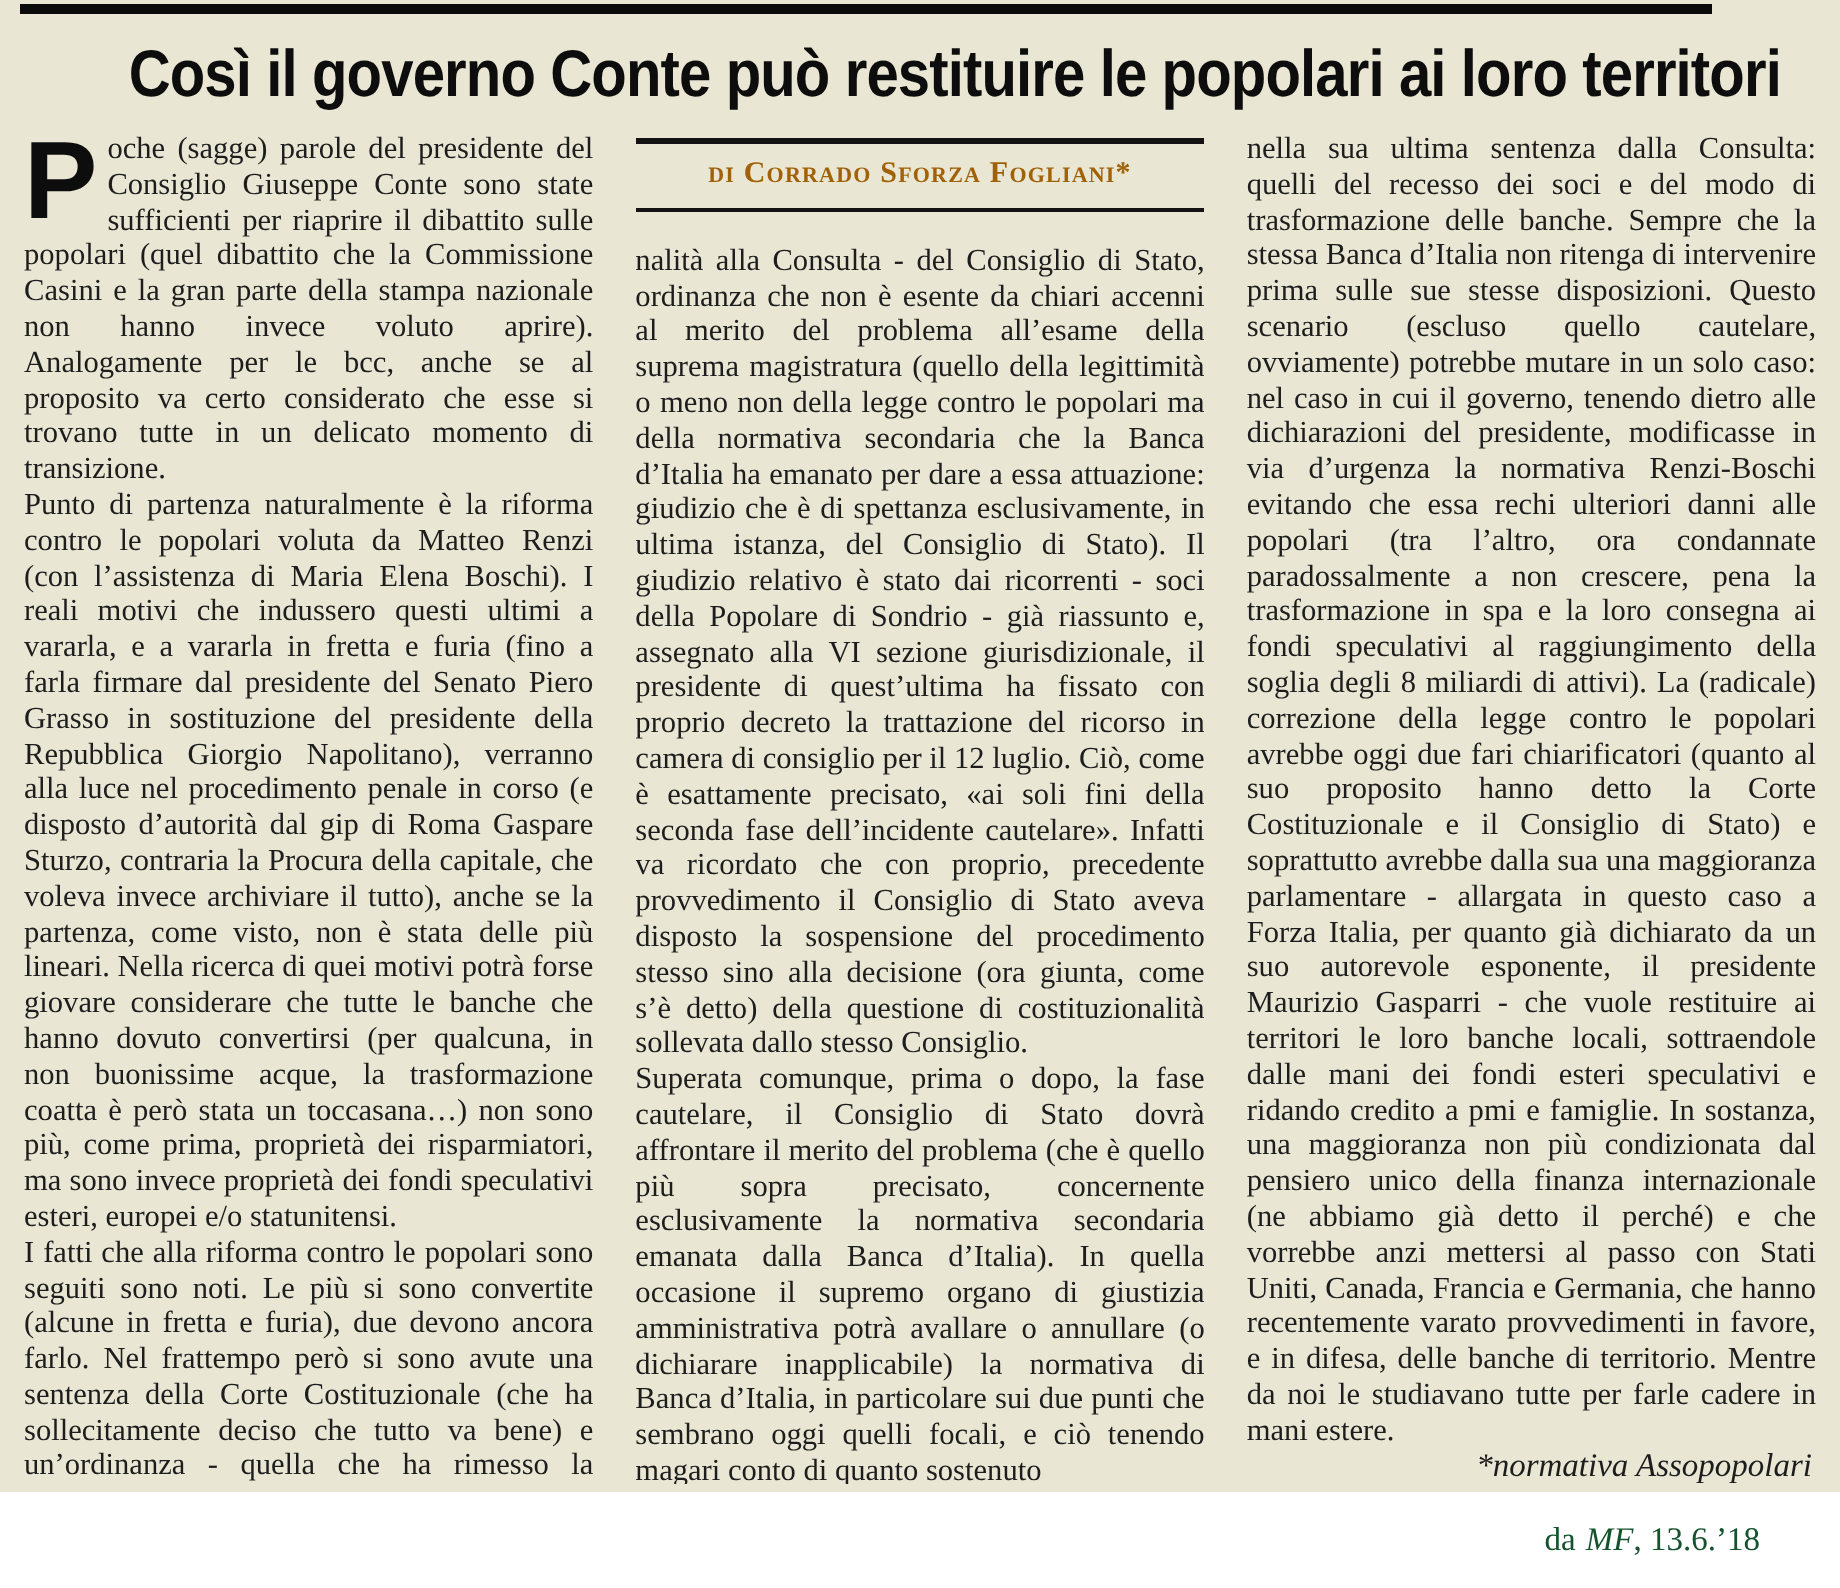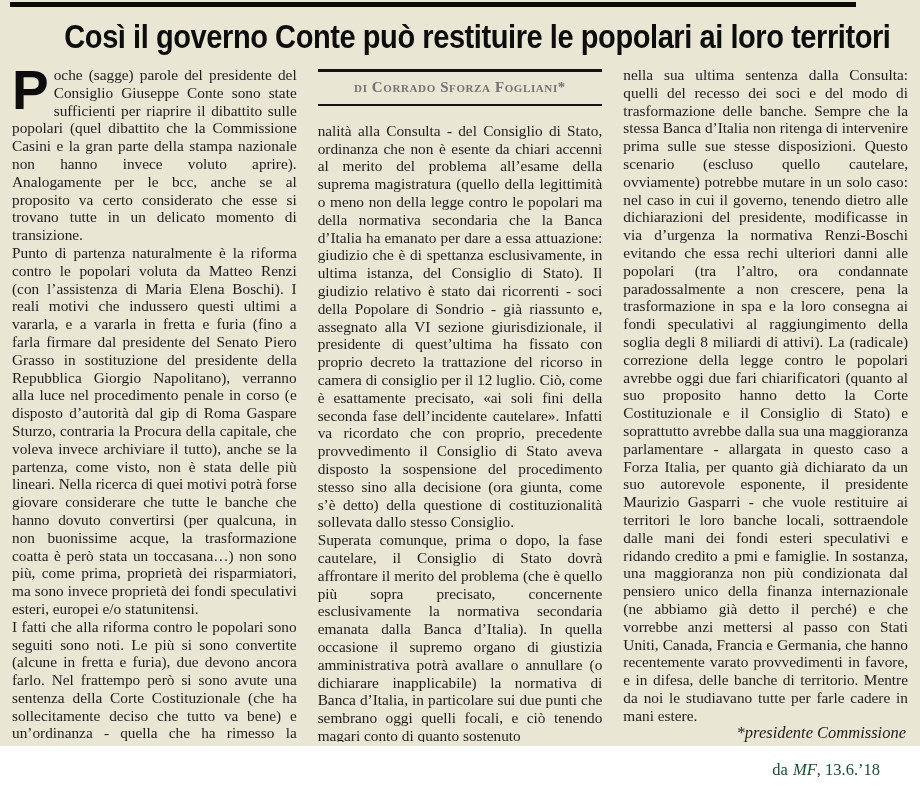--- a/index.html
+++ b/index.html
@@ -69,21 +69,21 @@
     border-bottom:2px solid #131313;
     text-align:center;
     padding:6px 2px 7px 2px;
     margin:3px 0 16px 0;
   }
   .byline-text{
     font-variant:small-caps;
     font-weight:bold;
     font-size:15px;
     letter-spacing:0.6px;
-    color:#737373;
+    color:#a16207;
   }
   .signature{
     text-align:right;
     font-style:italic;
     font-size:16.5px;
     margin-top:4px;
     padding-right:2px;
   }
   .credit{
     position:absolute;
@@ -118,20 +118,20 @@
         <div>
             <p>nalità alla Consulta - del Consiglio di Stato, ordinanza che non è esente da chiari accenni al merito del problema all’esame della suprema magistratura (quello della legittimità o meno non della legge contro le popolari ma della normativa secondaria che la Banca d’Italia ha emanato per dare a essa attuazione: giudizio che è di spettanza esclusivamente, in ultima istanza, del Consiglio di Stato). Il giudizio relativo è stato dai ricorrenti - soci della Popolare di Sondrio - già riassunto e, assegnato alla VI sezione giurisdizionale, il presidente di quest’ultima ha fissato con proprio decreto la trattazione del ricorso in camera di consiglio per il 12 luglio. Ciò, come è esattamente precisato, «ai soli fini della seconda fase dell’incidente cautelare». Infatti va ricordato che con proprio, precedente provvedimento il Consiglio di Stato aveva disposto la sospensione del procedimento stesso sino alla decisione (ora giunta, come s’è detto) della questione di costituzionalità sollevata dallo stesso Consiglio.</p>
             <p>Superata comunque, prima o dopo, la fase cautelare, il Consiglio di Stato dovrà affrontare il merito del problema (che è quello più sopra precisato, concernente esclusivamente la normativa secondaria emanata dalla Banca d’Italia). In quella occasione il supremo organo di giustizia amministrativa potrà avallare o annullare (o dichiarare inapplicabile) la normativa di Banca d’Italia, in particolare sui due punti che sembrano oggi quelli focali, e ciò tenendo magari conto di quanto sostenuto</p>
           </div>
       </div>
 
       <div class="col">
         <div>
             <p>nella sua ultima sentenza dalla Consulta: quelli del recesso dei soci e del modo di trasformazione delle banche. Sempre che la stessa Banca d’Italia non ritenga di intervenire prima sulle sue stesse disposizioni. Questo scenario (escluso quello cautelare, ovviamente) potrebbe mutare in un solo caso: nel caso in cui il governo, tenendo dietro alle dichiarazioni del presidente, modificasse in via d’urgenza la normativa Renzi-Boschi evitando che essa rechi ulteriori danni alle popolari (tra l’altro, ora condannate paradossalmente a non crescere, pena la trasformazione in spa e la loro consegna ai fondi speculativi al raggiungimento della soglia degli 8 miliardi di attivi). La (radicale) correzione della legge contro le popolari avrebbe oggi due fari chiarificatori (quanto al suo proposito hanno detto la Corte Costituzionale e il Consiglio di Stato) e soprattutto avrebbe dalla sua una maggioranza parlamentare - allargata in questo caso a Forza Italia, per quanto già dichiarato da un suo autorevole esponente, il presidente Maurizio Gasparri - che vuole restituire ai territori le loro banche locali, sottraendole dalle mani dei fondi esteri speculativi e ridando credito a pmi e famiglie. In sostanza, una maggioranza non più condizionata dal pensiero unico della finanza internazionale (ne abbiamo già detto il perché) e che vorrebbe anzi mettersi al passo con Stati Uniti, Canada, Francia e Germania, che hanno recentemente varato provvedimenti in favore, e in difesa, delle banche di territorio. Mentre da noi le studiavano tutte per farle cadere in mani estere.</p>
           </div>
-        <p class="signature">*presidente Commissione</p>
+        <p class="signature">*normativa Assopopolari</p>
       </div>
 
     </div>
   </div>
 
   <div class="credit"><span>da </span><em>MF</em><span>, 13.6.’18</span></div>
 </div>
 
 </body></html>

